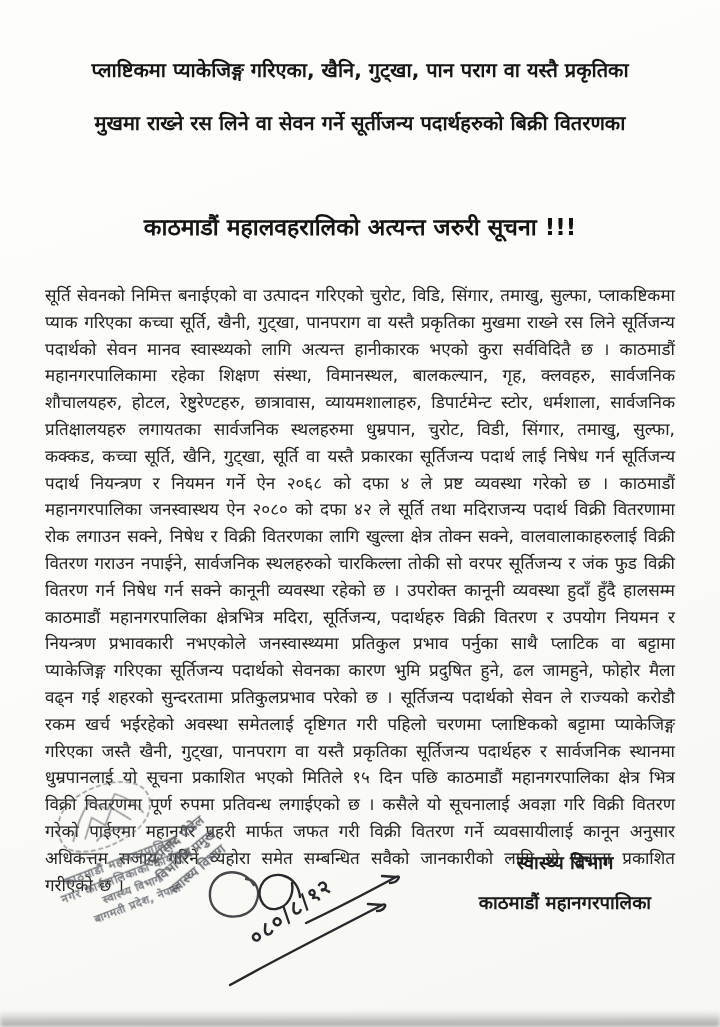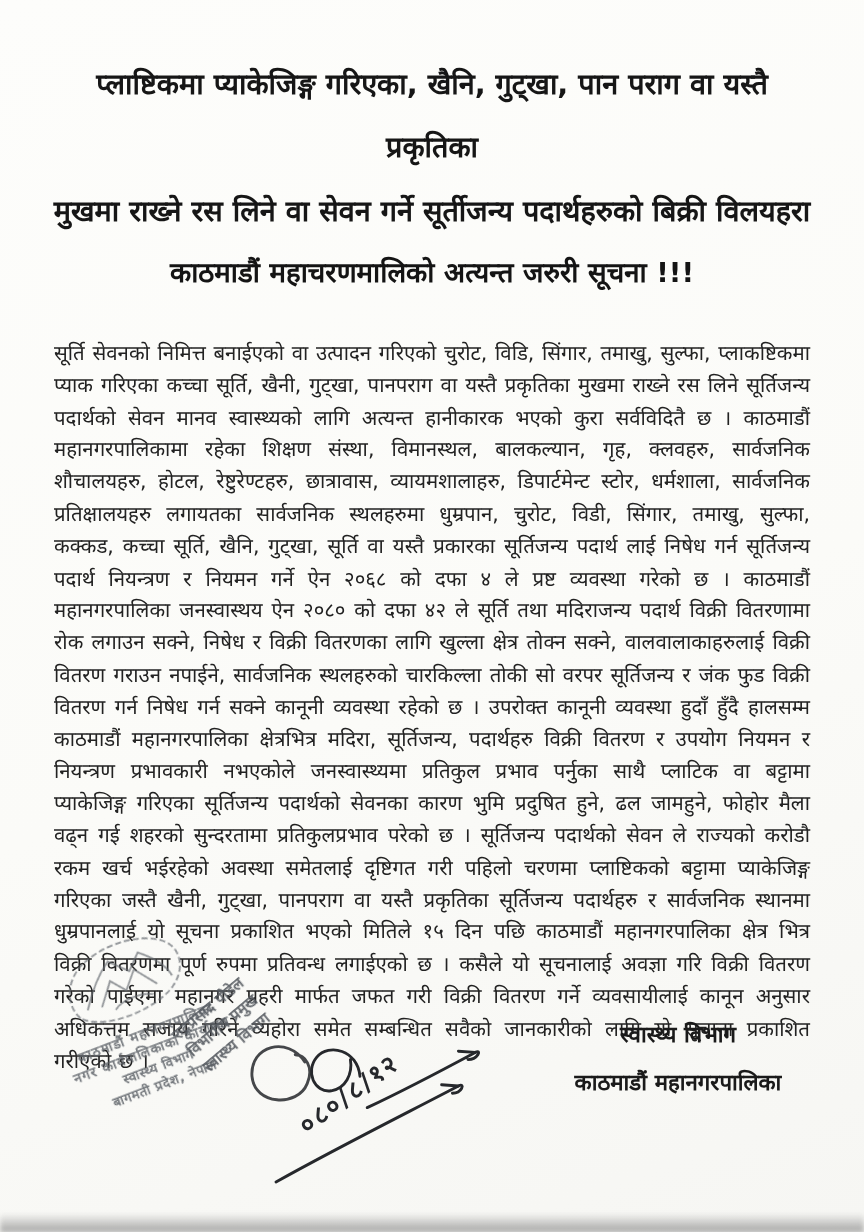--- a/index.html
+++ b/index.html
@@ -18,21 +18,21 @@
     overflow: hidden;
   }
   
   .title-block {
     position: absolute;
     top: 44px;
     left: 40px;
     width: 640px;
     text-align: center;
     font-weight: bold;
-    font-size: 24px;
+    font-size: 20px;
     line-height: 53px;
     color: #161616;
   }
   .notice-heading {
     position: absolute;
     top: 210px;
     left: 60px;
     width: 600px;
     text-align: center;
     font-weight: bold;
@@ -138,24 +138,24 @@
     filter: blur(2px);
   }
 </style>
 </head>
 <body>
 
 <div class="page">
 
   <div class="title-block">
     <div>प्लाष्टिकमा प्याकेजिङ्ग गरिएका, खैनि, गुट्खा, पान पराग वा यस्तै प्रकृतिका</div>
-    <div>मुखमा राख्ने रस लिने वा सेवन गर्ने सूर्तीजन्य पदार्थहरुको बिक्री विलयहरा</div>
-  </div>
-
-  <h2 class="notice-heading">काठमाडौं महाचरणमालिको अत्यन्त जरुरी सूचना !!!</h2>
+    <div>मुखमा राख्ने रस लिने वा सेवन गर्ने सूर्तीजन्य पदार्थहरुको बिक्री वितरणका</div>
+  </div>
+
+  <h2 class="notice-heading">काठमाडौं महालवहरालिको अत्यन्त जरुरी सूचना !!!</h2>
 
   <p class="notice-body">सूर्ति सेवनको निमित्त बनाईएको वा उत्पादन गरिएको चुरोट, विडि, सिंगार, तमाखु, सुल्फा, प्लाकष्टिकमा प्याक गरिएका कच्चा सूर्ति, खैनी, गुट्खा, पानपराग वा यस्तै प्रकृतिका मुखमा राख्ने रस लिने सूर्तिजन्य पदार्थको सेवन मानव स्वास्थ्यको लागि अत्यन्त हानीकारक भएको कुरा सर्वविदितै छ । काठमाडौं महानगरपालिकामा रहेका शिक्षण संस्था, विमानस्थल, बालकल्यान, गृह, क्लवहरु, सार्वजनिक शौचालयहरु, होटल, रेष्टुरेण्टहरु, छात्रावास, व्यायमशालाहरु, डिपार्टमेन्ट स्टोर, धर्मशाला, सार्वजनिक प्रतिक्षालयहरु लगायतका सार्वजनिक स्थलहरुमा धुम्रपान, चुरोट, विडी, सिंगार, तमाखु, सुल्फा, कक्कड, कच्चा सूर्ति, खैनि, गुट्खा, सूर्ति वा यस्तै प्रकारका सूर्तिजन्य पदार्थ लाई निषेध गर्न सूर्तिजन्य पदार्थ नियन्त्रण र नियमन गर्ने ऐन २०६८ को दफा ४ ले प्रष्ट व्यवस्था गरेको छ । काठमाडौं महानगरपालिका जनस्वास्थय ऐन २०८० को दफा ४२ ले सूर्ति तथा मदिराजन्य पदार्थ विक्री वितरणामा रोक लगाउन सक्ने, निषेध र विक्री वितरणका लागि खुल्ला क्षेत्र तोक्न सक्ने, वालवालाकाहरुलाई विक्री वितरण गराउन नपाईने, सार्वजनिक स्थलहरुको चारकिल्ला तोकी सो वरपर सूर्तिजन्य र जंक फुड विक्री वितरण गर्न निषेध गर्न सक्ने कानूनी व्यवस्था रहेको छ । उपरोक्त कानूनी व्यवस्था हुदाँ हुँदै हालसम्म काठमाडौं महानगरपालिका क्षेत्रभित्र मदिरा, सूर्तिजन्य, पदार्थहरु विक्री वितरण र उपयोग नियमन र नियन्त्रण प्रभावकारी नभएकोले जनस्वास्थ्यमा प्रतिकुल प्रभाव पर्नुका साथै प्लाटिक वा बट्टामा प्याकेजिङ्ग गरिएका सूर्तिजन्य पदार्थको सेवनका कारण भुमि प्रदुषित हुने, ढल जामहुने, फोहोर मैला वढ्न गई शहरको सुन्दरतामा प्रतिकुलप्रभाव परेको छ ।  सूर्तिजन्य पदार्थको सेवन ले राज्यको करोडौ रकम खर्च भईरहेको अवस्था समेतलाई दृष्टिगत गरी पहिलो चरणमा प्लाष्टिकको बट्टामा प्याकेजिङ्ग गरिएका जस्तै खैनी, गुट्खा, पानपराग वा यस्तै प्रकृतिका सूर्तिजन्य पदार्थहरु र सार्वजनिक स्थानमा धुम्रपानलाई यो सूचना प्रकाशित भएको मितिले १५ दिन पछि काठमाडौं महानगरपालिका क्षेत्र भित्र विक्री वितरणमा पूर्ण रुपमा प्रतिवन्ध लगाईएको छ । कसैले यो सूचनालाई अवज्ञा गरि विक्री वितरण गरेको पाईएमा महानगर प्रहरी मार्फत जफत गरी विक्री वितरण गर्ने व्यवसायीलाई कानून अनुसार अधिकत्तम सजाय गरिने व्यहोरा समेत सम्बन्धित सवैको जानकारीको लागि यो सूचाना प्रकाशित गरीएको छ ।</p>
 
   <div class="office-stamp">
     <svg class="emblem" width="120" height="74" viewBox="0 0 120 74">
       <g fill="none" stroke="#666b71" stroke-width="1.6" opacity="0.8">
         <path d="M14,52 C6,38 14,16 36,9 C62,0 96,6 106,22 C114,36 104,54 84,60 C60,68 26,66 14,52 Z" stroke-dasharray="5 2.5"></path>
         <path d="M22,48 C30,36 40,24 52,16 L66,30 L78,18 C88,26 96,36 98,46"></path>
         <path d="M34,50 L48,32 L58,44 L70,30 L84,48"></path>
         <path d="M44,56 C52,50 68,50 78,55"></path>

